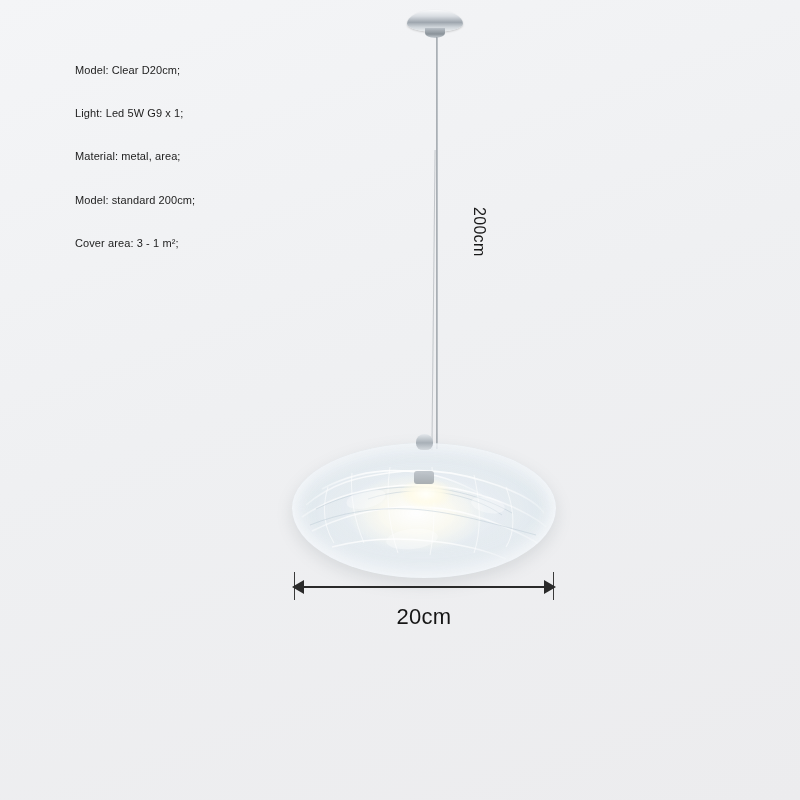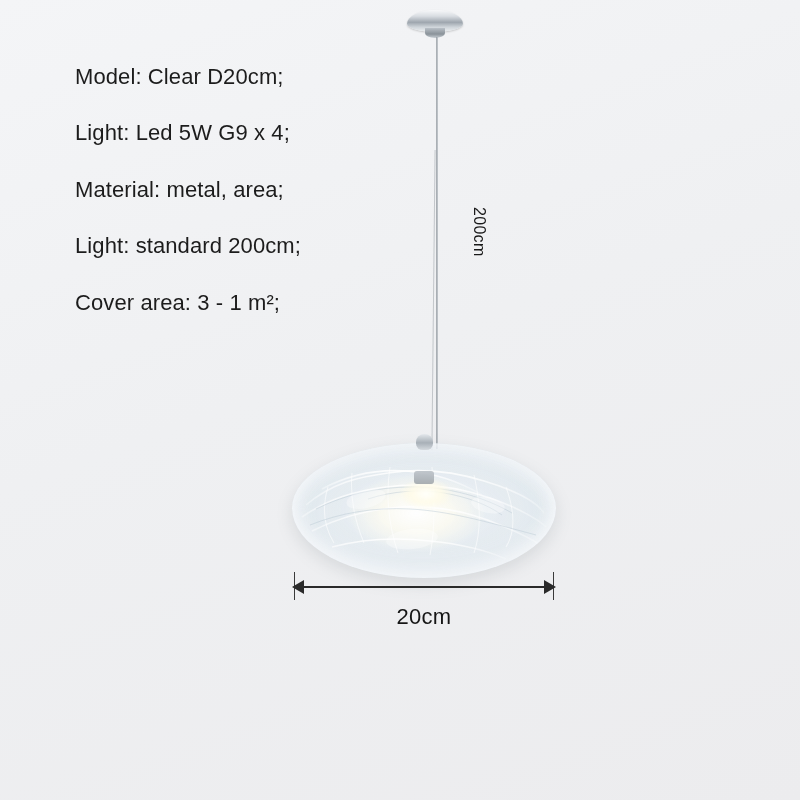--- a/index.html
+++ b/index.html
@@ -21,21 +21,21 @@
   }
 
   
   .spec-list {
     position: absolute;
     left: 75px;
     top: 64px;
     width: 330px;
   }
   .spec-line {
-    font-size: 22px;
+    font-size: 11px;
     color: #1c1c1c;
     line-height: 1.2;
     margin-bottom: 30px;
     white-space: nowrap;
     letter-spacing: 0.1px;
   }
 
   
   .canopy {
     position: absolute;
@@ -196,23 +196,23 @@
     letter-spacing: 0.3px;
   }
 </style>
 </head>
 <body>
 
 <div class="canvas">
 
   <div class="spec-list">
     <div class="spec-line">Model: Clear D20cm;</div>
-    <div class="spec-line">Light: Led 5W G9 x 4;</div>
+    <div class="spec-line">Light: Led 5W G9 x 1;</div>
     <div class="spec-line">Material: metal, area;</div>
-    <div class="spec-line">Light: standard 200cm;</div>
+    <div class="spec-line">Model: standard 200cm;</div>
     <div class="spec-line">Cover area: 3 - 1 m²;</div>
   </div>
 
   <div class="canopy"></div>
   <div class="canopy-cap"></div>
   <div class="cord"></div>
   <div class="cord2"></div>
 
   <div class="dim-vertical">200cm</div>
 

